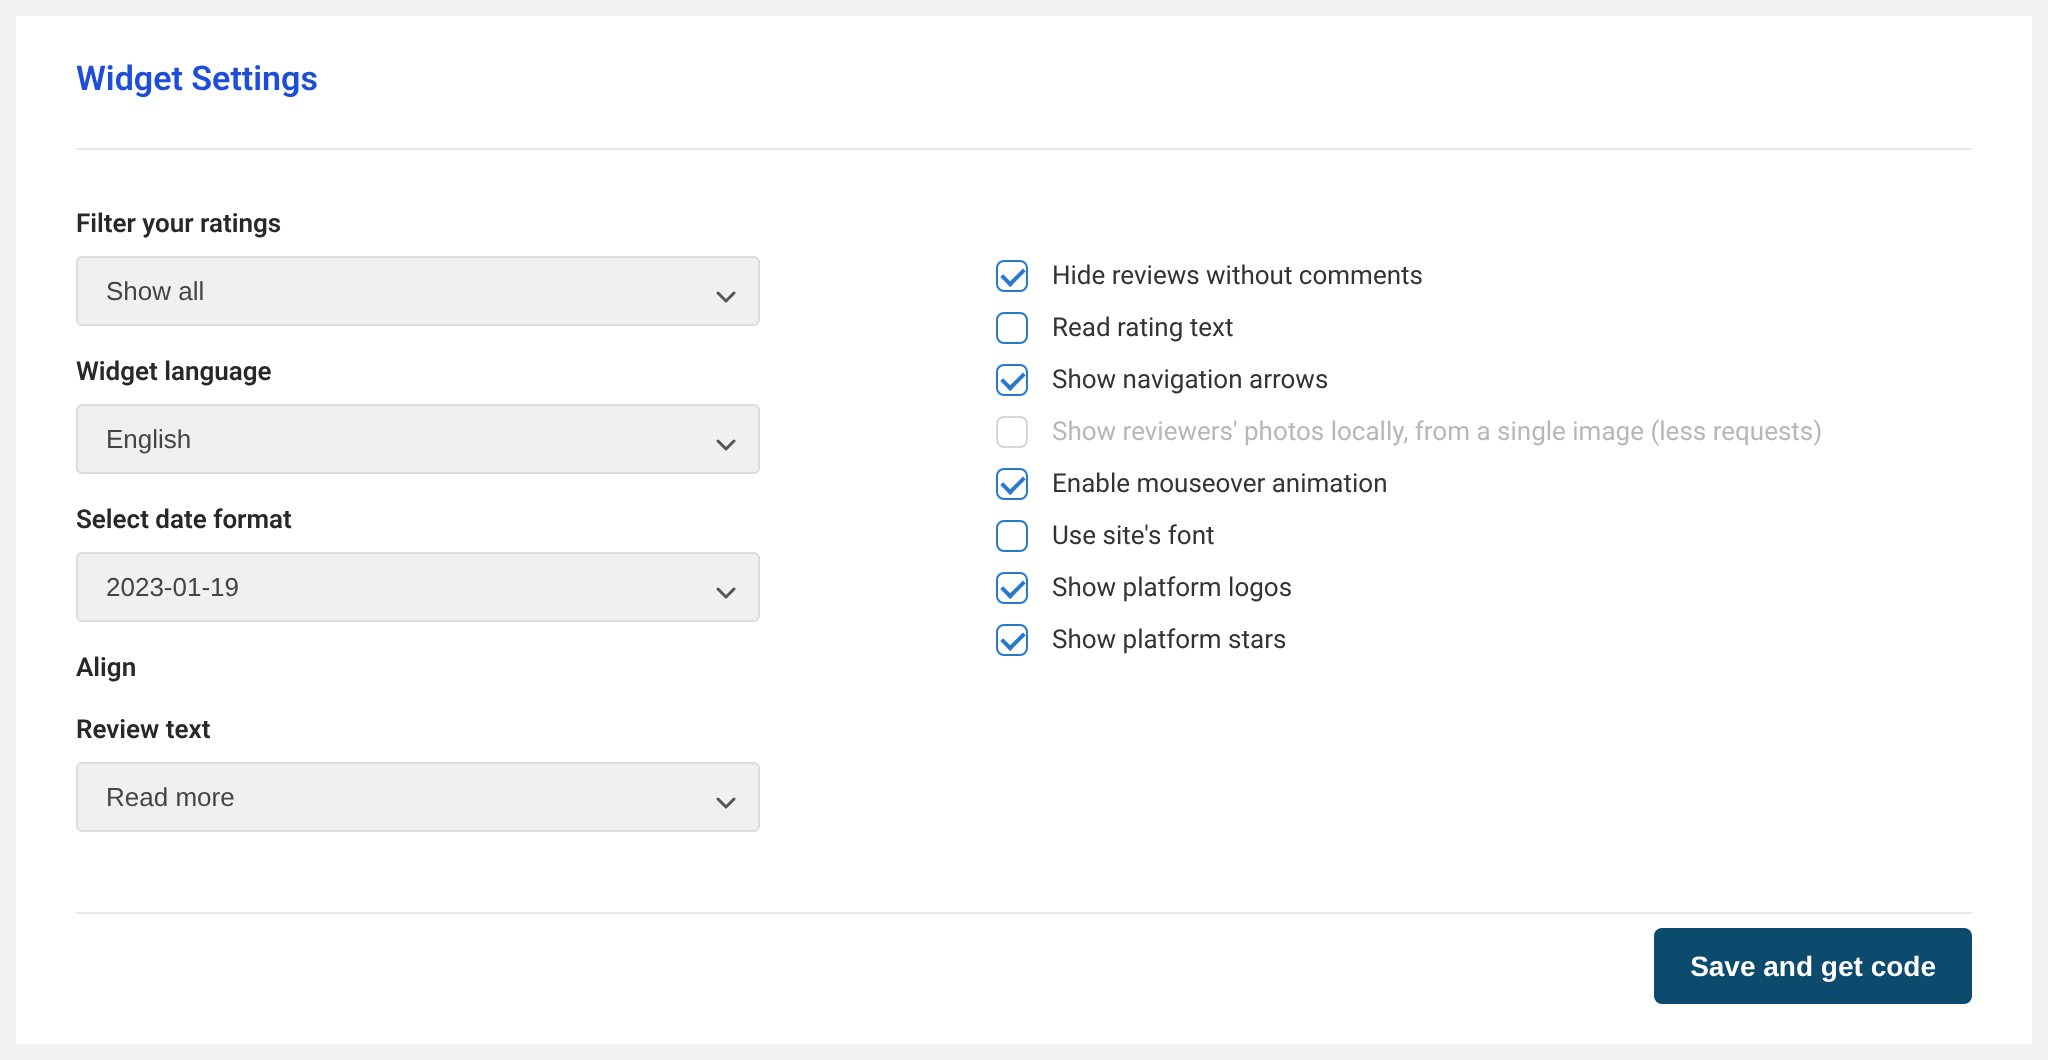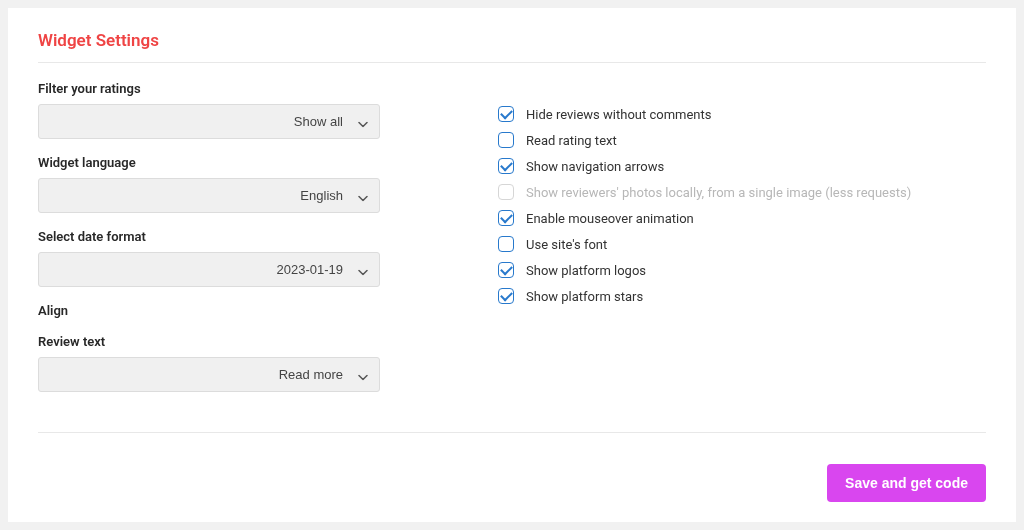--- a/index.html
+++ b/index.html
@@ -17,24 +17,24 @@
     .panel {
       background: #fff;
       width: 100%;
       height: 100%;
       padding: 22px 30px 20px 30px;
       position: relative;
     }
     .panel-title {
       font-size: 17px;
       font-weight: 600;
-      color: #ef4444;
-      padding-bottom: 12px;
+      color: #1d4ed8;
+      padding-bottom: 24px;
       border-bottom: 1px solid #e8e8e8;
-      margin-bottom: 18px;
+      margin-bottom: 30px;
     }
     .settings-body {
       display: flex;
       gap: 118px;
     }
     .left-col {
       width: 342px;
     }
     .right-col {
       flex: 1;
@@ -59,21 +59,21 @@
       height: 35px;
       background: #f0f0f0;
       border: 1px solid #dcdcdc;
       border-radius: 3px;
       padding: 0 36px 0 14px;
       font-size: 13px;
       color: #444;
       appearance: none;
       -webkit-appearance: none;
       cursor: pointer;
-      text-align: right;
+      text-align: left;
     }
     .select-caret {
       position: absolute;
       right: 12px;
       top: 50%;
       transform: translateY(-50%);
       pointer-events: none;
     }
     .checkbox-row {
       display: flex;
@@ -119,21 +119,21 @@
       border: none;
       border-top: 1px solid #e8e8e8;
       margin-top: 24px;
     }
     .footer {
       position: absolute;
       right: 30px;
       bottom: 20px;
     }
     .save-btn {
-      background: #d946ef;
+      background: #0c4a6e;
       color: #fff;
       border: none;
       border-radius: 4px;
       font-size: 14px;
       font-weight: 600;
       padding: 11px 18px;
       cursor: pointer;
     }
   </style>
 </head>

